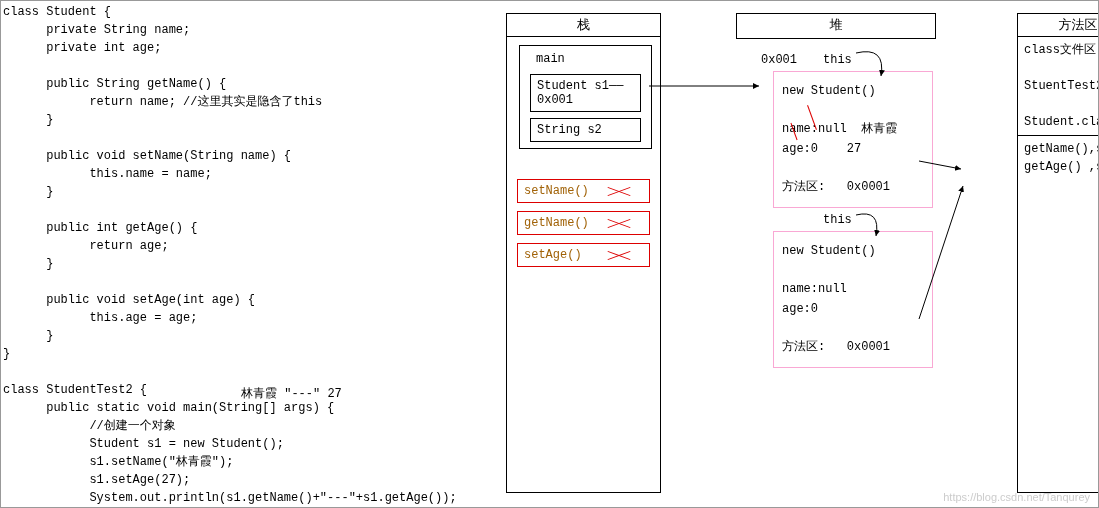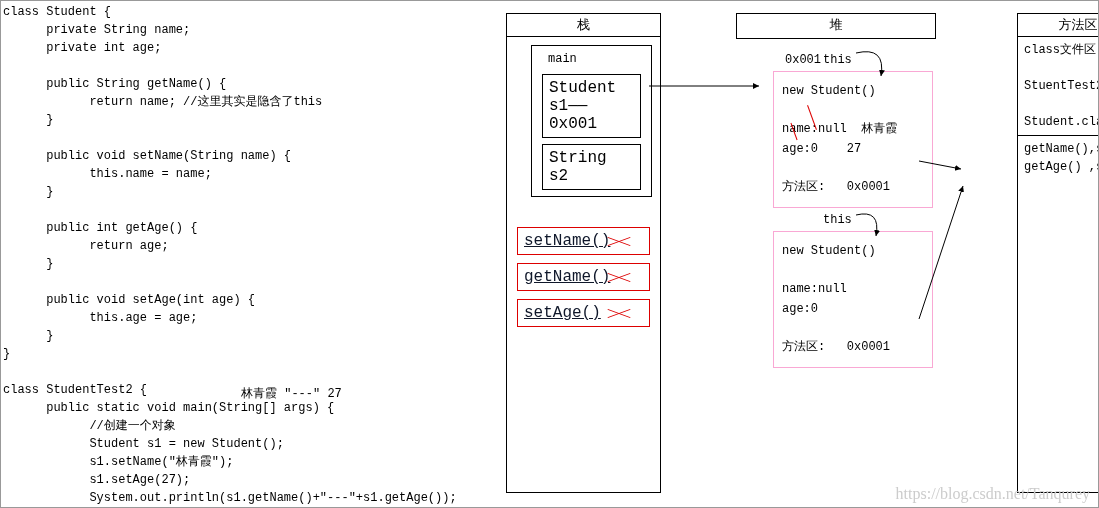--- a/index.html
+++ b/index.html
@@ -34,24 +34,24 @@
     font-size: 13px;
   }
   .stack { left: 505px; top: 12px; width: 155px; height: 480px; }
   .heap-border { position:absolute; left:735px; top:12px; width:200px; height:26px; border:1px solid #000; border-bottom:1px solid #000;}
   .method-area { left: 1016px; top: 12px; width: 122px; height: 480px; }
 
   .slot {
     border: 1px solid #000;
     margin: 8px 10px;
     padding: 4px 6px;
-    font-size: 16px;
+    font-size: 12px;
     position: relative;
   }
-  .slot.red { border-color: #d00; color: #0f172a; text-decoration: underline; }
+  .slot.red { border-color: #d00; color: #a16207; }
   .small-label { font-size: 12px; padding: 2px 6px; }
 
   .heap-box {
     position: absolute;
     border: 1px solid #f9a8d4;
     padding: 10px 8px;
     font-size: 12px;
     line-height: 1.6;
     white-space: pre;
     margin-left: 12px;
@@ -84,22 +84,22 @@
     left: 0; top: 0;
     width: 1099px;
     height: 508px;
     pointer-events: none;
   }
   .watermark {
     position: absolute;
     right: 8px;
     bottom: 4px;
     color: #ccc;
-    font-size: 16px;
-    font-family: Liberation Serif, serif;
+    font-size: 11px;
+    font-family: Liberation Sans, sans-serif;
   }
   .annot { position:absolute; font-size:12px; }
   .red-strike { position:absolute; background:#d00; height:1px; }
 </style>
 </head>
 <body>
 
 <div class="code-pane">class Student {
       private String name;
       private int age;
@@ -133,21 +133,21 @@
             Student s2 = new Student();
             s2.setName("刘意");
             s2.setAge(30);
             System.out.println(s2.getName()+"---"+s2.getAge());
       }
 }</div>
 <div class="annot" style="left:240px; top:384px;">林青霞   "---"   27</div>
 
 <div class="mem-col stack">
   <div class="col-title">栈</div>
-  <div style="padding:4px 10px 0 10px; border:1px solid #000; margin:8px 8px 0 24px;">
+  <div style="padding:4px 10px 0 10px; border:1px solid #000; margin:8px 8px 0 12px;">
     <div class="small-label">main</div>
     <div class="slot" style="margin:6px 0;">Student s1——0x001</div>
     <div class="slot" style="margin:6px 0;">String s2</div>
   </div>
   <div class="slot red" style="margin-top:30px;">
     <span>setName()</span>
     <span class="x-mark"></span>
   </div>
   <div class="slot red">
     <span>getName()</span>
@@ -155,21 +155,21 @@
   </div>
   <div class="slot red">
     <span>setAge()</span>
     <span class="x-mark"></span>
   </div>
 </div>
 
 <div class="heap-border">
   <div class="col-title" style="border:none;">堆</div>
 </div>
-<div class="annot" style="left:784px; top:52px;">0x001</div>
+<div class="annot" style="left:760px; top:52px;">0x001</div>
 <div class="annot" style="left:822px; top:52px;">this</div>
 <div class="heap-box" style="left:760px; top:70px; width:160px;">new Student()
 
 name:null  林青霞
 age:0    27
 
 方法区:   0x0001</div>
 <div class="red-strike" style="left:798px; top:116px; width:26px; transform:rotate(70deg);"></div>
 <div class="red-strike" style="left:784px; top:130px; width:18px; transform:rotate(70deg);"></div>
 

